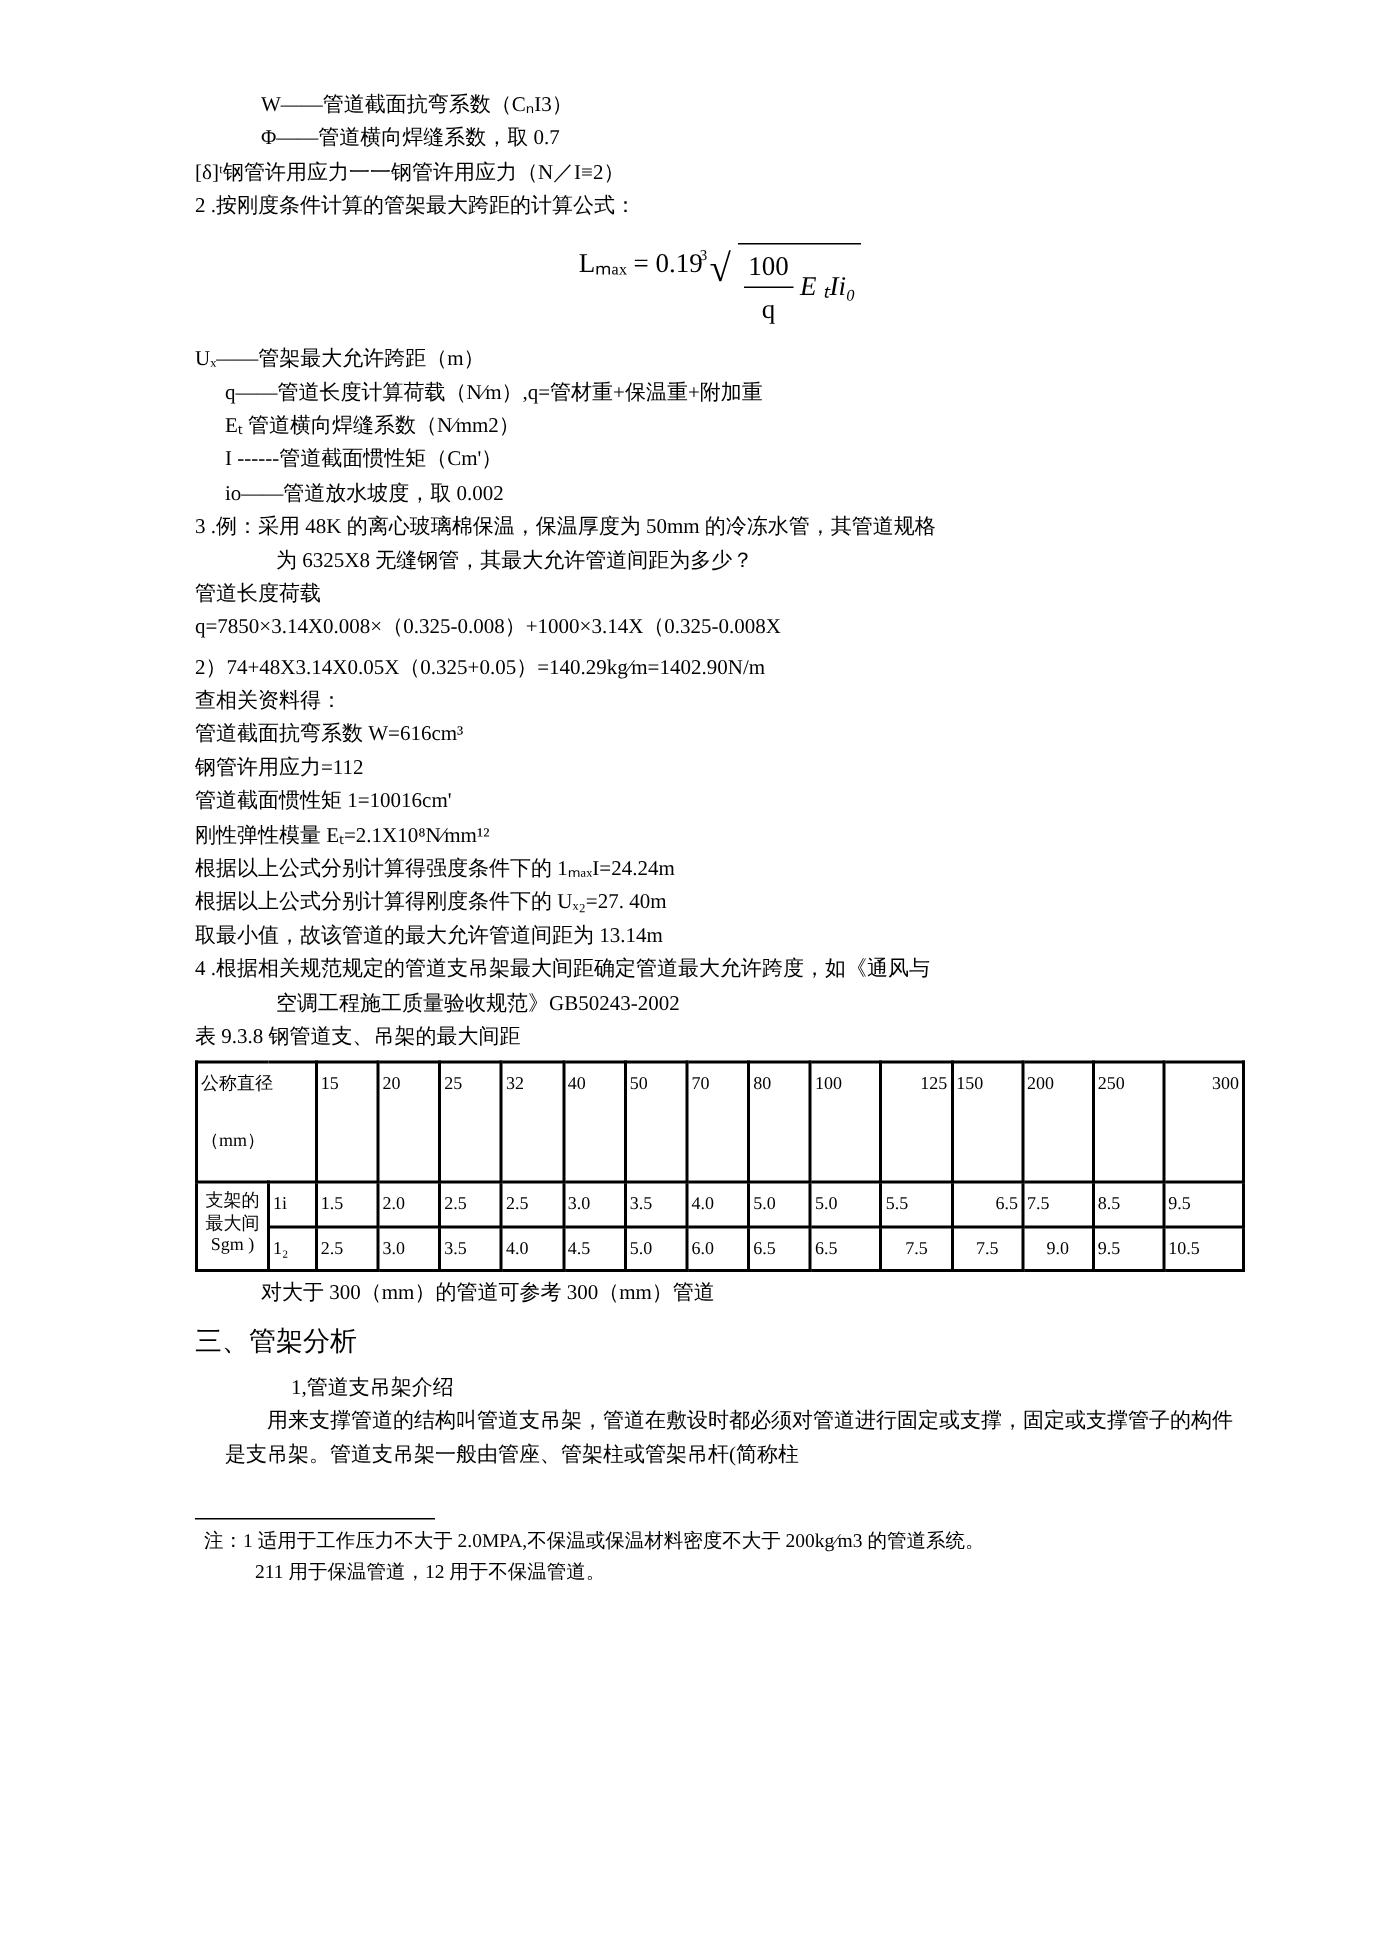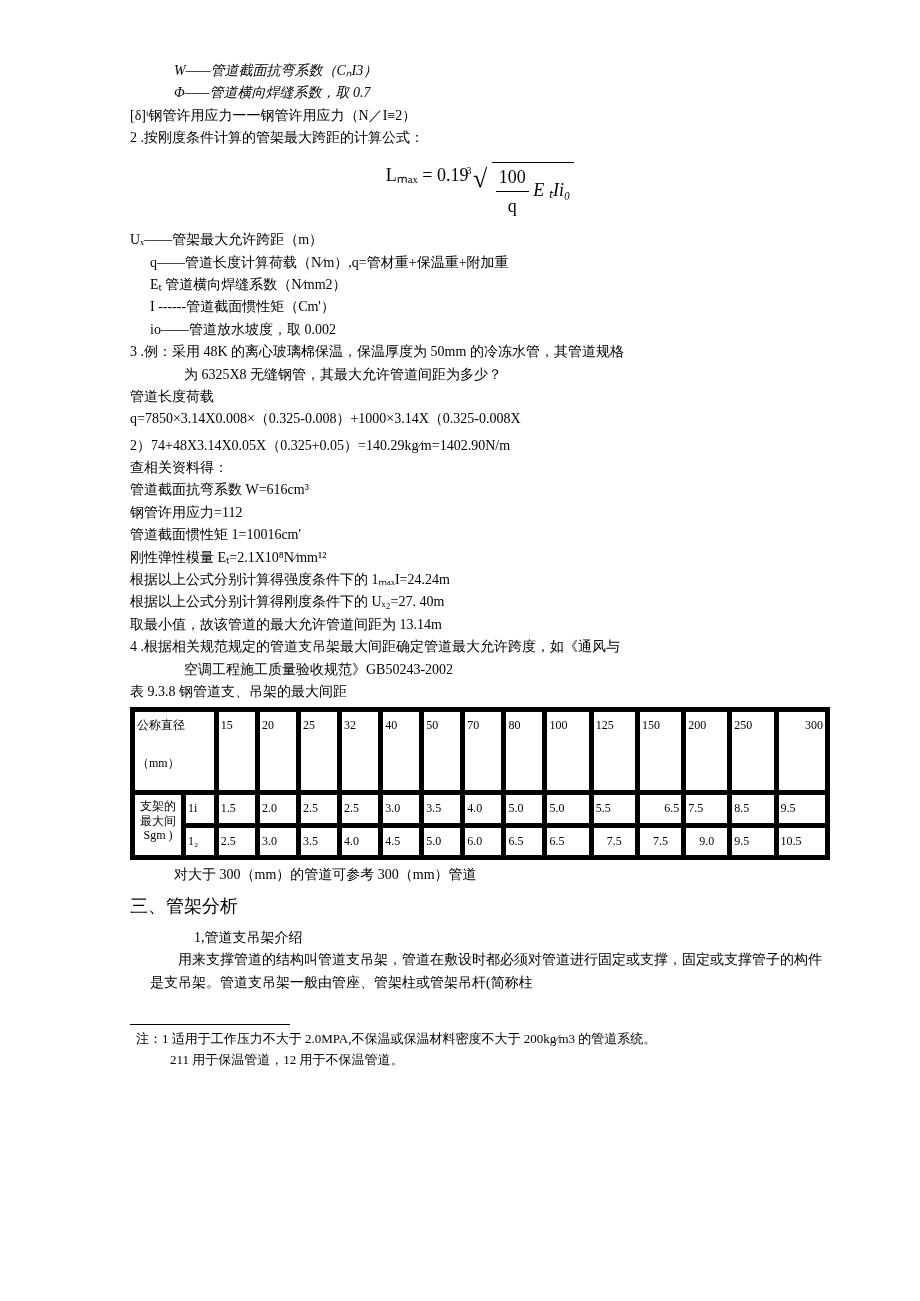--- a/index.html
+++ b/index.html
@@ -6,36 +6,36 @@
     font-family: "SimSun", "宋体", serif;
     font-size: 14px;
     line-height: 1.6;
     width: 920px;
     margin: 0;
     padding: 60px 90px 40px 130px;
     box-sizing: border-box;
     color: #000;
     background: #fff;
   }
-  .indent1 { padding-left: 44px; font-style: italic; }
+  .indent1 { padding-left: 44px; }
   .indent2 { padding-left: 20px; }
   .formula {
     text-align: center;
     font-family: "Times New Roman", serif;
     font-size: 18px;
     margin: 8px 0;
   }
   table {
     border-collapse: collapse;
     width: 100%;
     font-size: 12px;
     margin: 4px 0;
   }
   th, td {
-    border: 5px solid #000000;
+    border: 2px solid #000000;
     padding: 4px 2px;
     text-align: left;
     vertical-align: top;
   }
   .row-label-cell {
     font-size: 12px;
     line-height: 1.2;
     text-align: center;
   }
   .table-title { text-align: left; }
@@ -100,21 +100,21 @@
     </td>
     <td>15</td>
     <td>20</td>
     <td>25</td>
     <td>32</td>
     <td>40</td>
     <td>50</td>
     <td>70</td>
     <td>80</td>
     <td>100</td>
-    <td style="text-align:left;">125</td>
+    <td style="text-align:right;">125</td>
     <td>150</td>
     <td>200</td>
     <td style="">250</td>
     <td style="text-align:right;">300</td>
   </tr>
   <tr>
     <td rowspan="2" class="row-label-cell" style="width:42px;">支架的最大间 Sgm )</td>
     <td>1i</td>
     <td>1.5</td>
     <td>2.0</td>

